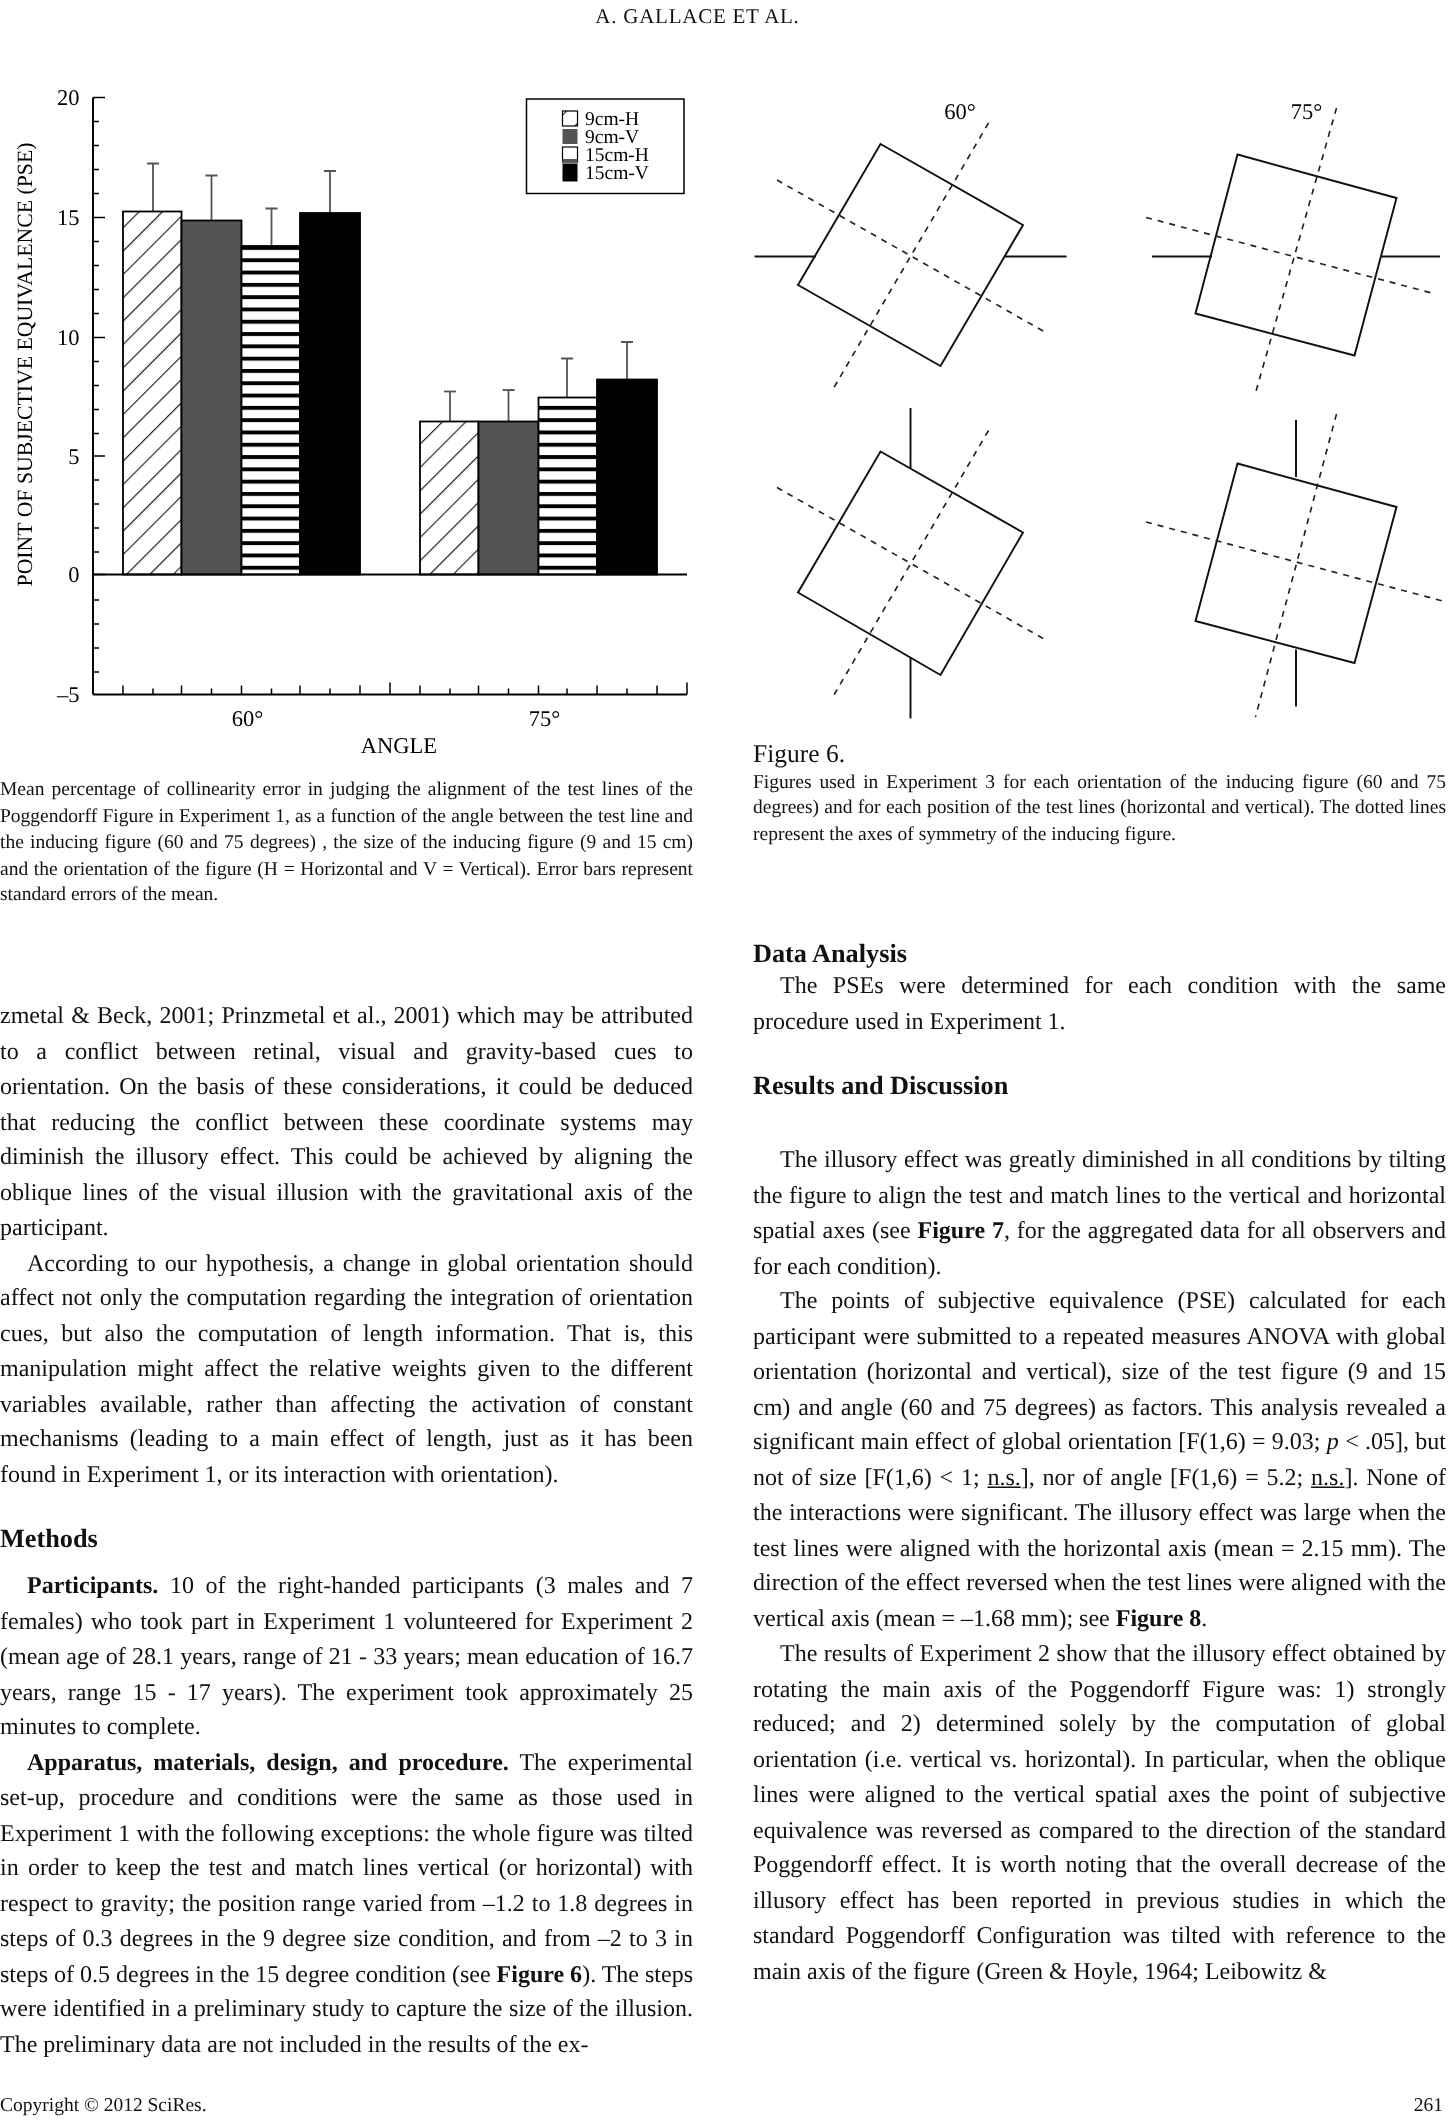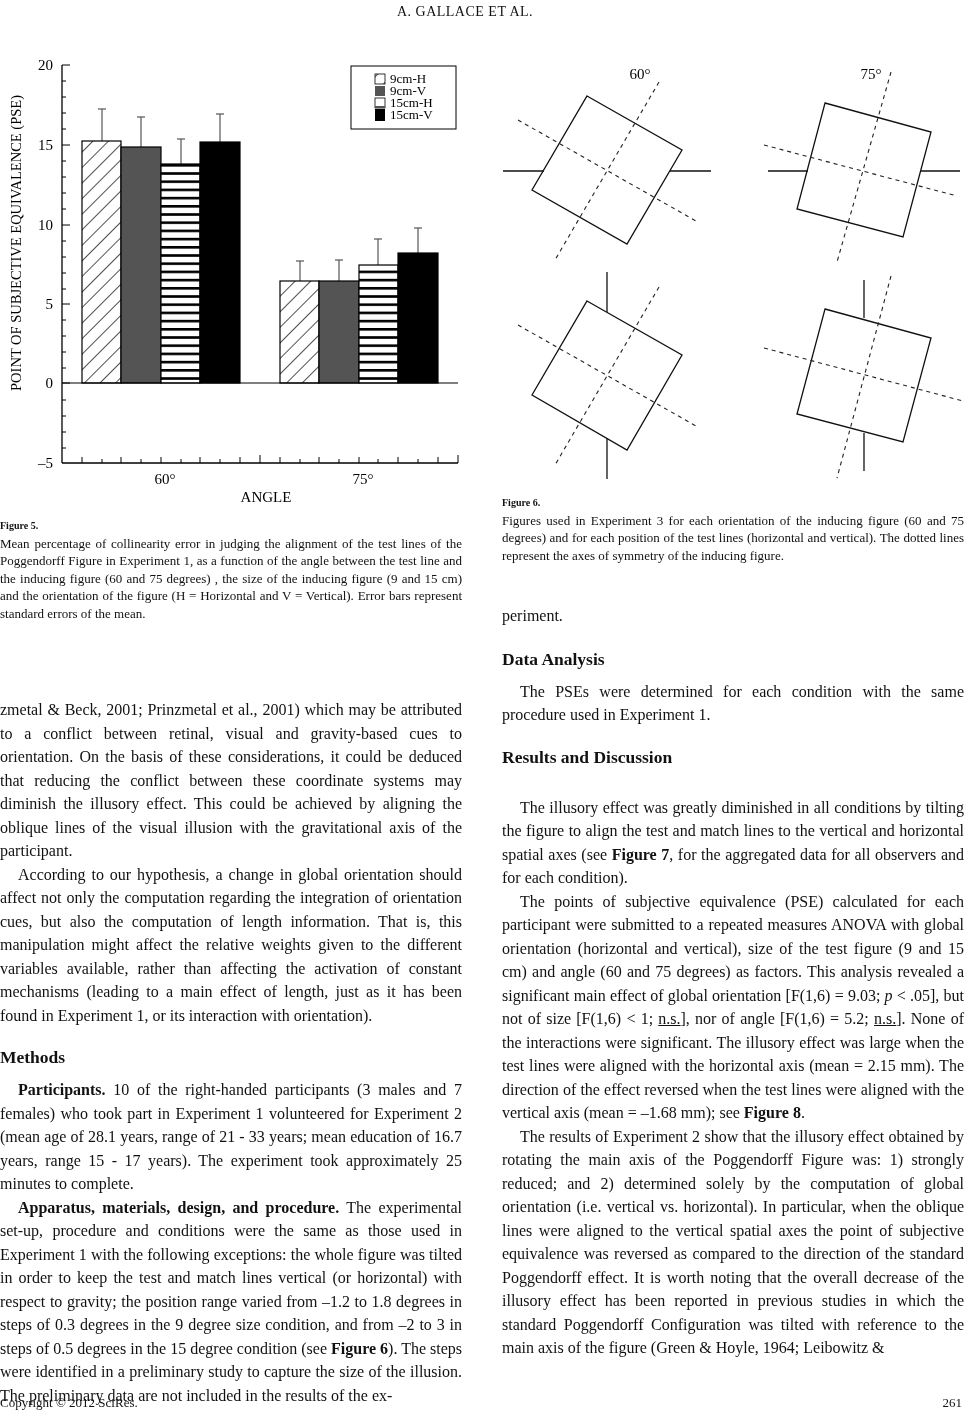--- a/index.html
+++ b/index.html
@@ -3,21 +3,21 @@
 <meta charset="utf-8">
 <style>
   html, body { margin:0; padding:0; background:#ffffff; }
   body { width:970px; height:1414px; position:relative; overflow:hidden;
          font-family:"Liberation Serif", "DejaVu Serif", serif; color:#111; }
   .header { position:absolute; top:4px; left:0; width:930px; text-align:center; font-size:14px; letter-spacing:0.5px; }
   .col { position:absolute; width:462px; text-align:justify; }
   .col-left { left:0; }
   .col-right { left:502px; width:462px; }
   .fig-caption { font-size:13px; line-height:17.5px; }
-  .fig-caption .ftitle { font-weight:bold; font-size:10px; }
+  .fig-caption .ftitle { font-weight:normal; font-size:17px; }
   .body-text { font-size:16px; line-height:23.5px; margin:0; text-indent:18px; }
   .body-text.noindent { text-indent:0; }
   .sec-head { font-weight:bold; font-size:17.5px; margin:0; }
   .footer-left { position:absolute; left:0; top:1395px; font-size:13px; }
   .footer-right { position:absolute; right:8px; top:1395px; font-size:13px; }
   svg text { font-family:"Liberation Serif", "DejaVu Serif", serif; }
   u { text-decoration:underline; }
 </style>
 </head>
 <body>
@@ -175,40 +175,38 @@
     <line x1="33" y1="325" x2="211" y2="426"></line>
     <line x1="174" y1="287" x2="70" y2="465"></line>
     <line x1="279" y1="348" x2="478" y2="401"></line>
     <line x1="406" y1="276" x2="352" y2="478"></line>
   </g>
   <text x="155" y="79" font-size="15" text-anchor="middle">60°</text>
   <text x="386" y="79" font-size="15" text-anchor="middle">75°</text>
 </svg>
 
 <div class="col col-left fig-caption" style="top:517px;">
-  <div class="ftitle">Figure 5.</div>
   <div>Mean percentage of collinearity error in judging the alignment of the test lines of the Poggendorff Figure in Experiment 1, as a function of the angle between the test line and the inducing figure (60 and 75 degrees) , the size of the inducing figure (9 and 15 cm) and the orientation of the figure (H = Horizontal and V = Vertical). Error bars represent standard errors of the mean.</div>
 </div>
 
 <div class="col col-right fig-caption" style="top:494px;">
   <div class="ftitle">Figure 6.</div>
   <div>Figures used in Experiment 3 for each orientation of the inducing figure (60 and 75 degrees) and for each position of the test lines (horizontal and vertical). The dotted lines represent the axes of symmetry of the inducing figure.</div>
 </div>
 
-<div class="col col-left" style="top:666px;margin-top:32px;">
+<div class="col col-left" style="top:666px;">
   <p class="body-text noindent">zmetal &amp; Beck, 2001; Prinzmetal et al., 2001) which may be attributed to a conflict between retinal, visual and gravity-based cues to orientation. On the basis of these considerations, it could be deduced that reducing the conflict between these coordinate systems may diminish the illusory effect. This could be achieved by aligning the oblique lines of the visual illusion with the gravitational axis of the participant.</p>
   <p class="body-text">According to our hypothesis, a change in global orientation should affect not only the computation regarding the integration of orientation cues, but also the computation of length information. That is, this manipulation might affect the relative weights given to the different variables available, rather than affecting the activation of constant mechanisms (leading to a main effect of length, just as it has been found in Experiment 1, or its interaction with orientation).</p>
   <h3 class="sec-head" style="margin-top:20px;margin-bottom:10px;">Methods</h3>
   <p class="body-text"><b>Participants.</b><span> 10 of the right-handed participants (3 males and 7 females) who took part in Experiment 1 volunteered for Experiment 2 (mean age of 28.1 years, range of 21 - 33 years; mean education of 16.7 years, range 15 - 17 years). The experiment took approximately 25 minutes to complete.</span></p>
   <p class="body-text"><b>Apparatus, materials, design, and procedure.</b><span> The experimental set-up, procedure and conditions were the same as those used in Experiment 1 with the following exceptions: the whole figure was tilted in order to keep the test and match lines vertical (or horizontal) with respect to gravity; the position range varied from –1.2 to 1.8 degrees in steps of 0.3 degrees in the 9 degree size condition, and from –2 to 3 in steps of 0.5 degrees in the 15 degree condition (see </span><b>Figure 6</b><span>). The steps were identified in a preliminary study to capture the size of the illusion. The preliminary data are not included in the results of the ex-</span></p>
 </div>
 
 <div class="col col-right" style="top:604px;">
-  <p class="body-text noindent">periment.</p>
-  <h3 class="sec-head" style="margin-top:21px;margin-bottom:10px;font-family:Liberation Serif, serif;">Data Analysis</h3>
+  <h3 class="sec-head" style="margin-top:21px;font-family:Liberation Serif, serif;">Data Analysis</h3>
   <p class="body-text">The PSEs were determined for each condition with the same procedure used in Experiment 1.</p>
   <h3 class="sec-head" style="margin-top:20px;margin-bottom:28px;">Results and Discussion</h3>
   <p class="body-text"><span>The illusory effect was greatly diminished in all conditions by tilting the figure to align the test and match lines to the vertical and horizontal spatial axes (see </span><b>Figure 7</b><span>, for the aggregated data for all observers and for each condition).</span></p>
   <p class="body-text"><span>The points of subjective equivalence (PSE) calculated for each participant were submitted to a repeated measures ANOVA with global orientation (horizontal and vertical), size of the test figure (9 and 15 cm) and angle (60 and 75 degrees) as factors. This analysis revealed a significant main effect of global orientation [F(1,6) = 9.03; </span><i>p</i><span> &lt; .05], but not of size [F(1,6) &lt; 1; </span><u>n.s.</u><span>], nor of angle [F(1,6) = 5.2; </span><u>n.s.</u><span>]. None of the interactions were significant. The illusory effect was large when the test lines were aligned with the horizontal axis (mean = 2.15 mm). The direction of the effect reversed when the test lines were aligned with the vertical axis (mean = –1.68 mm); see </span><b>Figure 8</b><span>.</span></p>
   <p class="body-text">The results of Experiment 2 show that the illusory effect obtained by rotating the main axis of the Poggendorff Figure was: 1) strongly reduced; and 2) determined solely by the computation of global orientation (i.e. vertical vs. horizontal). In particular, when the oblique lines were aligned to the vertical spatial axes the point of subjective equivalence was reversed as compared to the direction of the standard Poggendorff effect. It is worth noting that the overall decrease of the illusory effect has been reported in previous studies in which the standard Poggendorff Configuration was tilted with reference to the main axis of the figure (Green &amp; Hoyle, 1964; Leibowitz &amp;</p>
 </div>
 
 <div class="footer-left">Copyright © 2012 SciRes.</div>
 <div class="footer-right">261</div>
 

